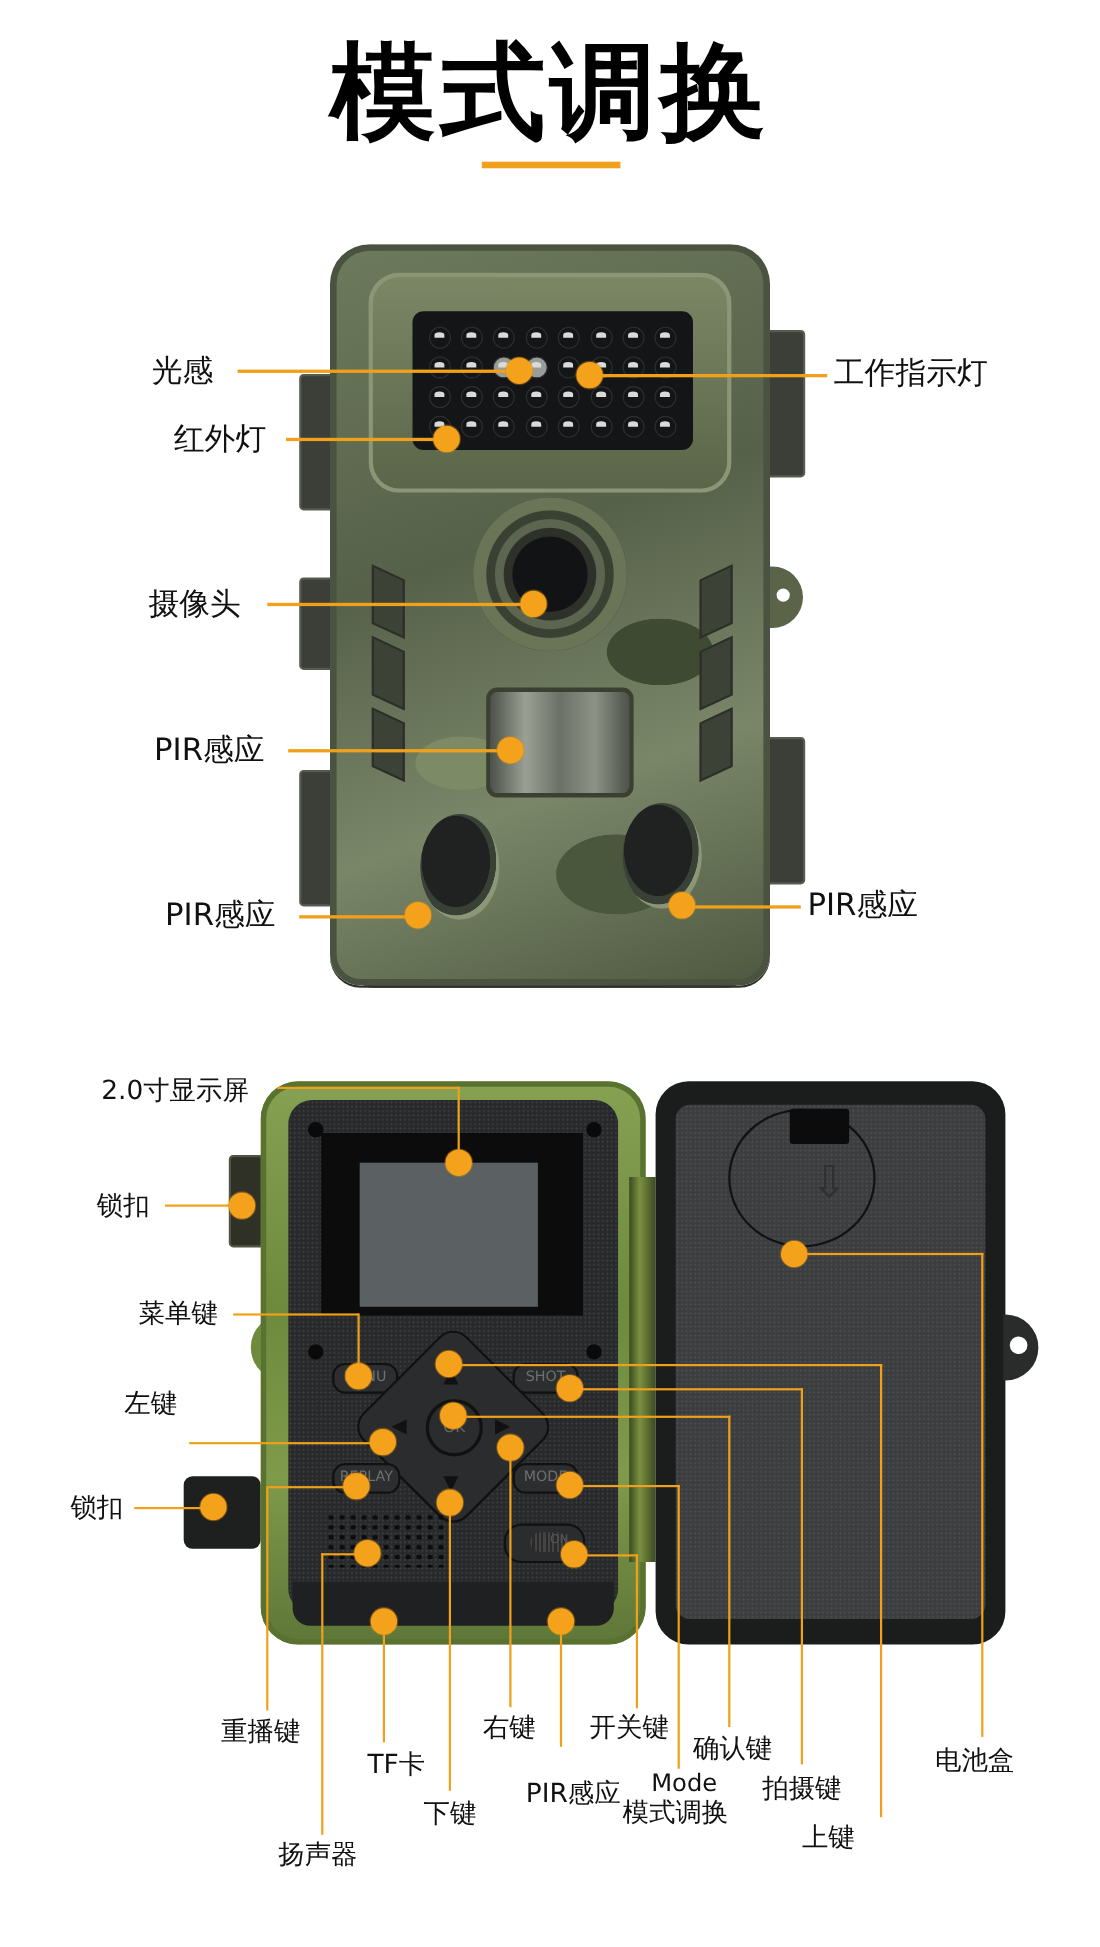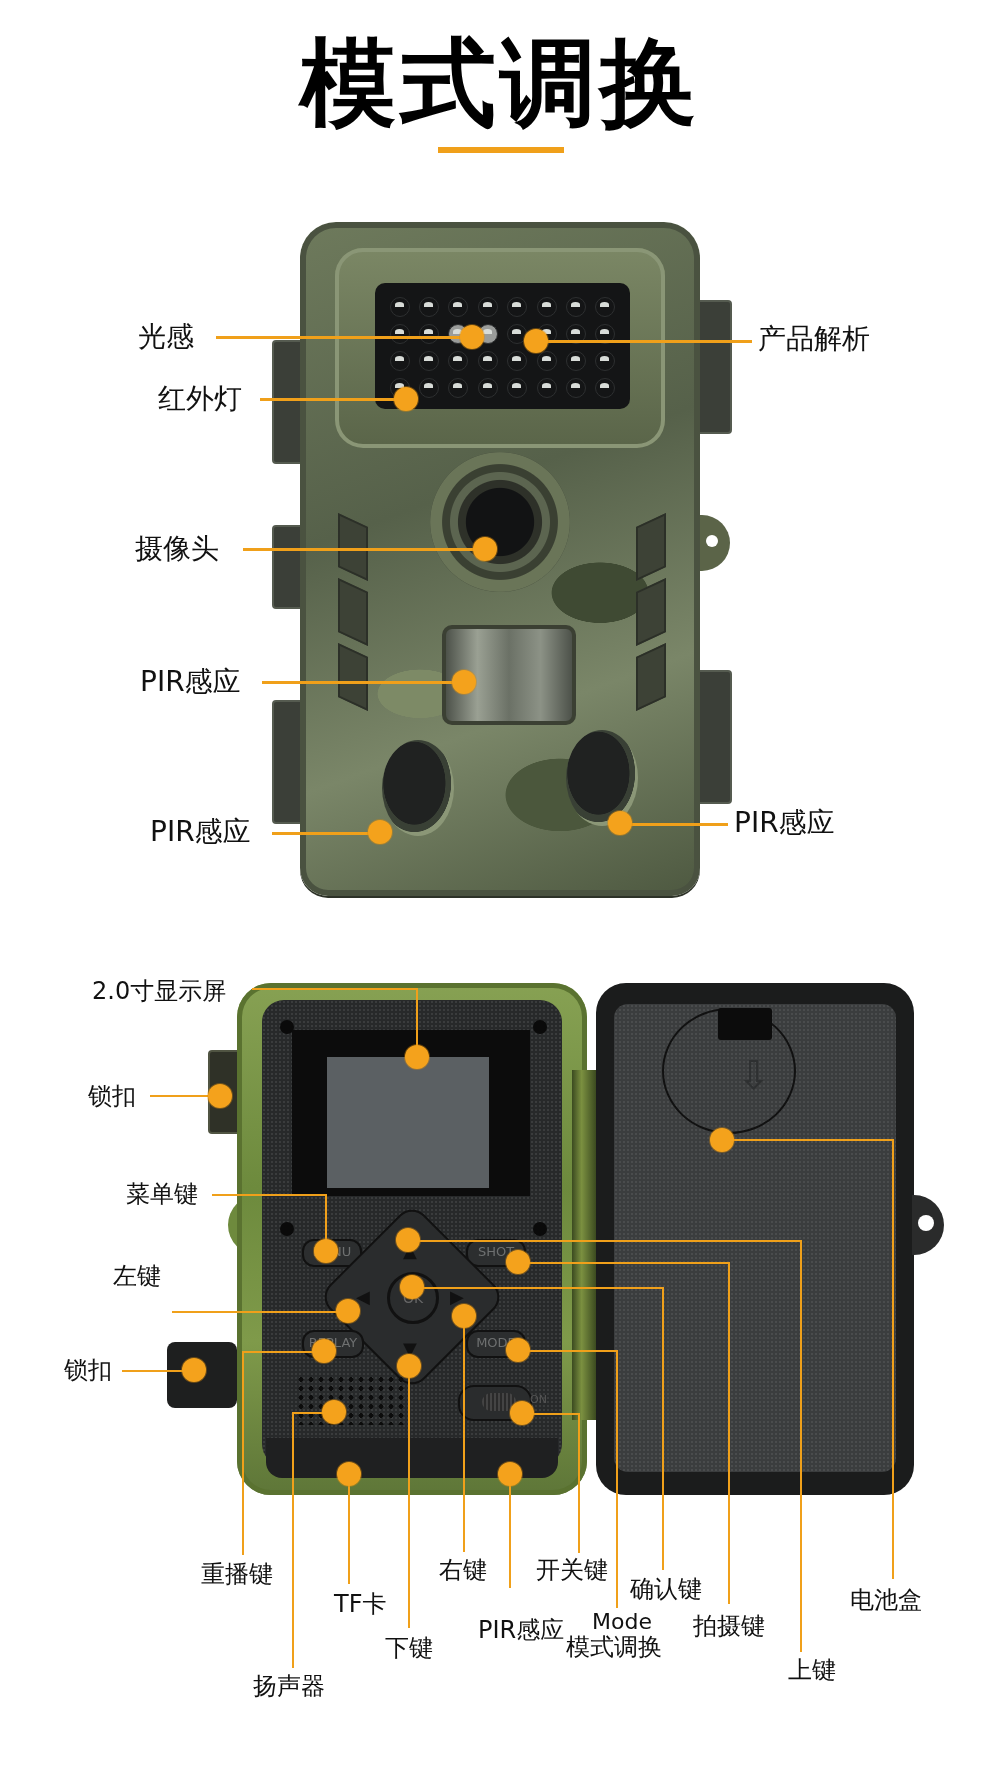--- a/index.html
+++ b/index.html
@@ -130,21 +130,21 @@
 </div>
 
 <div class="label" style="left:138px;top:320px;">光感</div>
 <div class="line" style="left:216px;top:336px;width:256px;height:3px;"></div>
 <div class="dot" style="left:472px;top:337px;"></div>
 
 <div class="label" style="left:158px;top:382px;">红外灯</div>
 <div class="line" style="left:260px;top:398px;width:146px;height:3px;"></div>
 <div class="dot" style="left:406px;top:399px;"></div>
 
-<div class="label" style="left:758px;top:322px;">产品解析</div>
+<div class="label" style="left:758px;top:322px;">工作指示灯</div>
 <div class="line" style="left:536px;top:340px;width:216px;height:3px;"></div>
 <div class="dot" style="left:536px;top:341px;"></div>
 
 <div class="label" style="left:135px;top:532px;">摄像头</div>
 <div class="line" style="left:243px;top:548px;width:242px;height:3px;"></div>
 <div class="dot" style="left:485px;top:549px;"></div>
 
 <div class="label" style="left:140px;top:665px;">PIR感应</div>
 <div class="line" style="left:262px;top:681px;width:202px;height:3px;"></div>
 <div class="dot" style="left:464px;top:682px;"></div>
@@ -177,21 +177,21 @@
   <div class="abs" style="left:403px;top:1338px;color:#111;font-size:18px;">▼</div>
   <div class="abs" style="left:356px;top:1286px;color:#111;font-size:18px;">◀</div>
   <div class="abs" style="left:450px;top:1286px;color:#111;font-size:18px;">▶</div>
   <div class="abs ok-btn">OK</div>
   <div class="pill-btn" style="left:302px;top:1330px;width:58px;">REPLAY</div>
   <div class="pill-btn" style="left:466px;top:1330px;">MODE</div>
   <div class="abs speaker"></div>
   <div class="abs switch">
       <div class="switch-knob"></div>
     </div>
-  <div class="abs" style="left:530px;top:1393px;font-size:11px;color:#555;">ON</div>
+  <div class="abs" style="left:500px;top:1393px;font-size:11px;color:#555;">ON</div>
   <div class="abs bottom-cover"></div>
 
   <div class="abs hinge"></div>
   <div class="abs door"></div>
   <div class="abs door-inner"></div>
   <div class="abs battery-cap"></div>
   <div class="abs cap-tab"></div>
   <div class="abs" style="left:737px;top:1052px;font-size:40px;color:#2e3031;">⇩</div>
   <div class="abs door-ear"></div>
 </div>
@@ -261,18 +261,18 @@
 <div class="label small" style="left:630px;top:1575px;">确认键</div>
 
 <div class="line" style="left:518px;top:1262px;width:212px;height:2px;"></div>
 <div class="line" style="left:728px;top:1262px;width:2px;height:342px;"></div>
 <div class="dot" style="left:518px;top:1262px;"></div>
 <div class="label small" style="left:693px;top:1612px;">拍摄键</div>
 
 <div class="line" style="left:408px;top:1240px;width:394px;height:2px;"></div>
 <div class="line" style="left:800px;top:1240px;width:2px;height:412px;"></div>
 <div class="dot" style="left:408px;top:1240px;"></div>
-<div class="label small" style="left:788px;top:1656px;">上键</div>
+<div class="label small" style="left:729px;top:1656px;">上键</div>
 
 <div class="line" style="left:722px;top:1139px;width:172px;height:2px;"></div>
 <div class="line" style="left:892px;top:1139px;width:2px;height:440px;"></div>
 <div class="dot" style="left:722px;top:1140px;"></div>
 <div class="label small" style="left:850px;top:1586px;">电池盒</div>
 
 </body></html>

